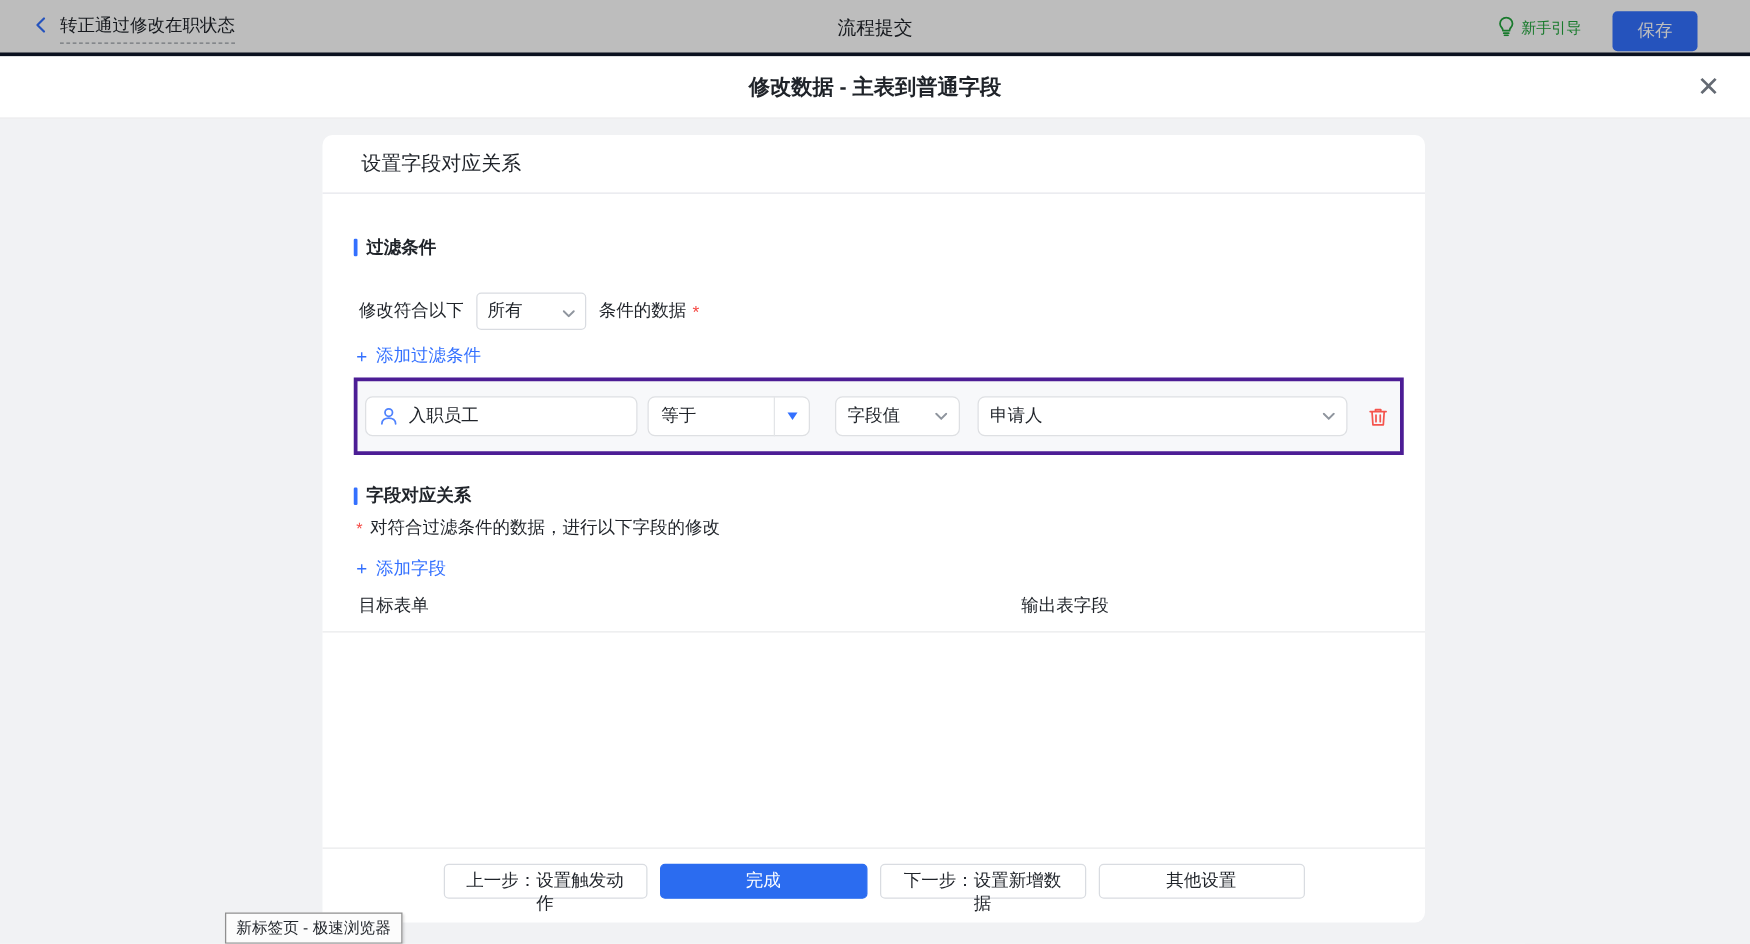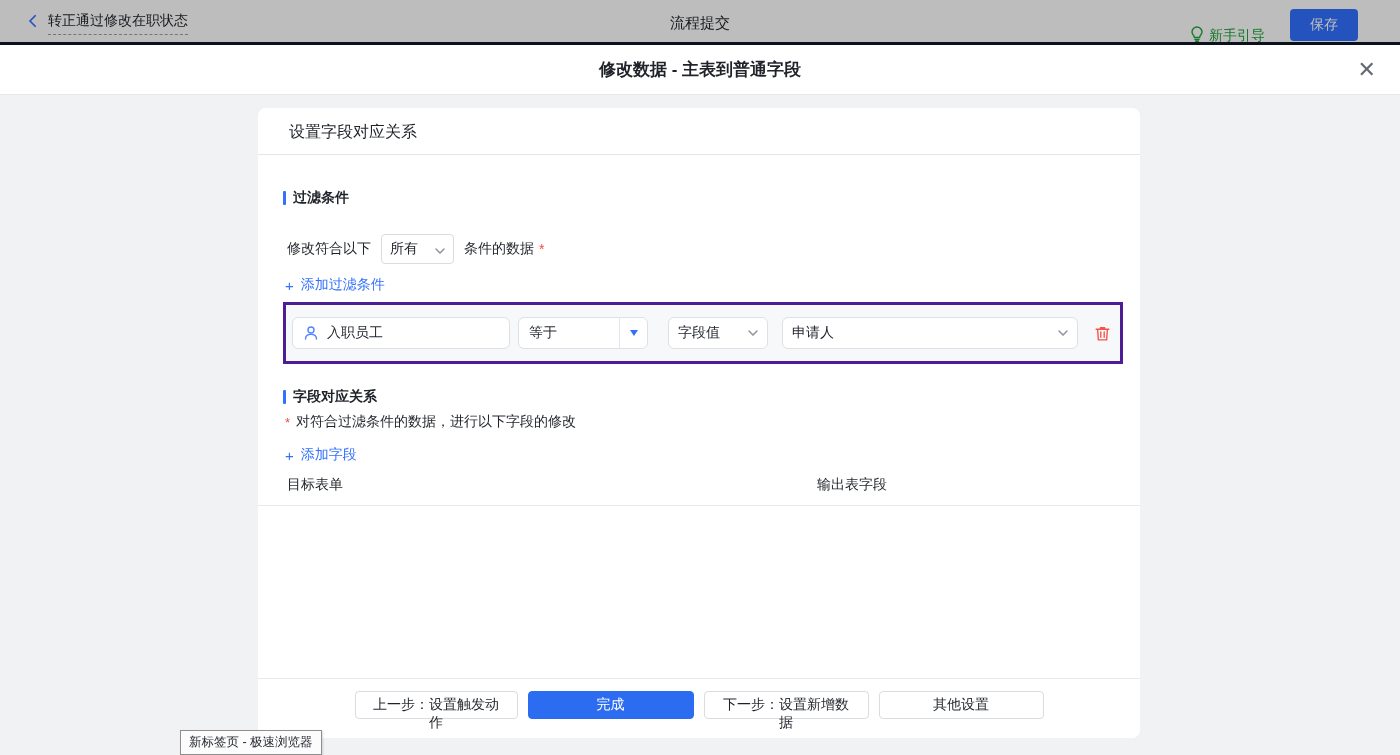--- a/index.html
+++ b/index.html
@@ -9,22 +9,22 @@
 
   
   .topbar { position:absolute; left:0; top:0; width:1400px; height:45px;
     background:#ffffff; border-bottom:3px solid #0f172a; }
   .topbar-inner { position:relative; width:100%; height:100%; }
   .back-wrap { position:absolute; left:26px; top:0; height:45px; display:flex; align-items:center; cursor:pointer; }
   .flow-name { position:absolute; left:48px; top:12px; font-size:14px; color:#1f2329;
     border-bottom:1px dashed #9aa0a6; padding-bottom:4px; }
   .center-title { position:absolute; left:0; right:0; top:0; height:45px; text-align:center;
     line-height:45px; font-size:15px; color:#1f2329; }
-  .guide { position:absolute; right:135px; top:0; height:45px; display:flex; align-items:flex-end;
-    gap:5px; color:#21a53c; font-size:14px; cursor:pointer; }
+  .guide { position:absolute; right:135px; top:0; height:45px; display:flex; align-items:center;
+    gap:5px; color:#21a53c; font-size:12px; cursor:pointer; }
   .save-btn { position:absolute; right:42px; top:9px; width:68px; height:32px; background:#3370ff;
     color:#ffffff; font-size:14px; border:none; border-radius:4px; cursor:pointer; }
   .topbar-dim { position:absolute; left:0; top:0; width:1400px; height:45px;
     background:rgba(0,0,0,0.26); pointer-events:none; z-index:5; }
 
   
   .dialog-header { position:absolute; left:0; top:45px; width:1400px; height:50px; background:#fff;
     border-bottom:1px solid #e7e8ea; }
   .dialog-title { width:100%; height:50px; line-height:50px; text-align:center; font-size:17px;
     font-weight:bold; color:#1f2329; }
@@ -37,21 +37,21 @@
     border-radius:8px; }
   .card-header { height:47px; line-height:47px; padding-left:31px; font-size:16px; color:#1f2329;
     border-bottom:1px solid #e5e6eb; }
 
   .sec-title { position:absolute; left:25px; display:flex; align-items:center; gap:7px;
     font-size:14px; font-weight:bold; color:#1f2329; }
   .sec-bar { width:3px; height:14px; background:#3370ff; border-radius:1px; }
 
   .cond-line { position:absolute; left:29px; top:125px; height:32px; display:flex;
     align-items:center; font-size:14px; color:#1f2329; }
-  .mini-select { display:flex; align-items:center; justify-content:space-between; width:73px; height:30px;
+  .mini-select { display:flex; align-items:center; justify-content:space-between; width:88px; height:30px;
     border:1px solid #d9dce1; border-radius:4px; background:#fff; padding:0 8px; margin:0 10px;
     font-size:14px; cursor:pointer; }
   .req { color:#f54a45; margin-left:5px; font-size:14px; }
 
   .add-link { position:absolute; left:27px; display:flex; align-items:center; gap:7px;
     color:#3370ff; font-size:14px; cursor:pointer; }
   .plus { font-size:15px; line-height:1; }
 
   .hl-row { position:absolute; left:25px; width:840px; height:62px; border:3px solid #4c1d95;
     background:#f7f8fa; display:flex; align-items:center; padding:0 6px; }

